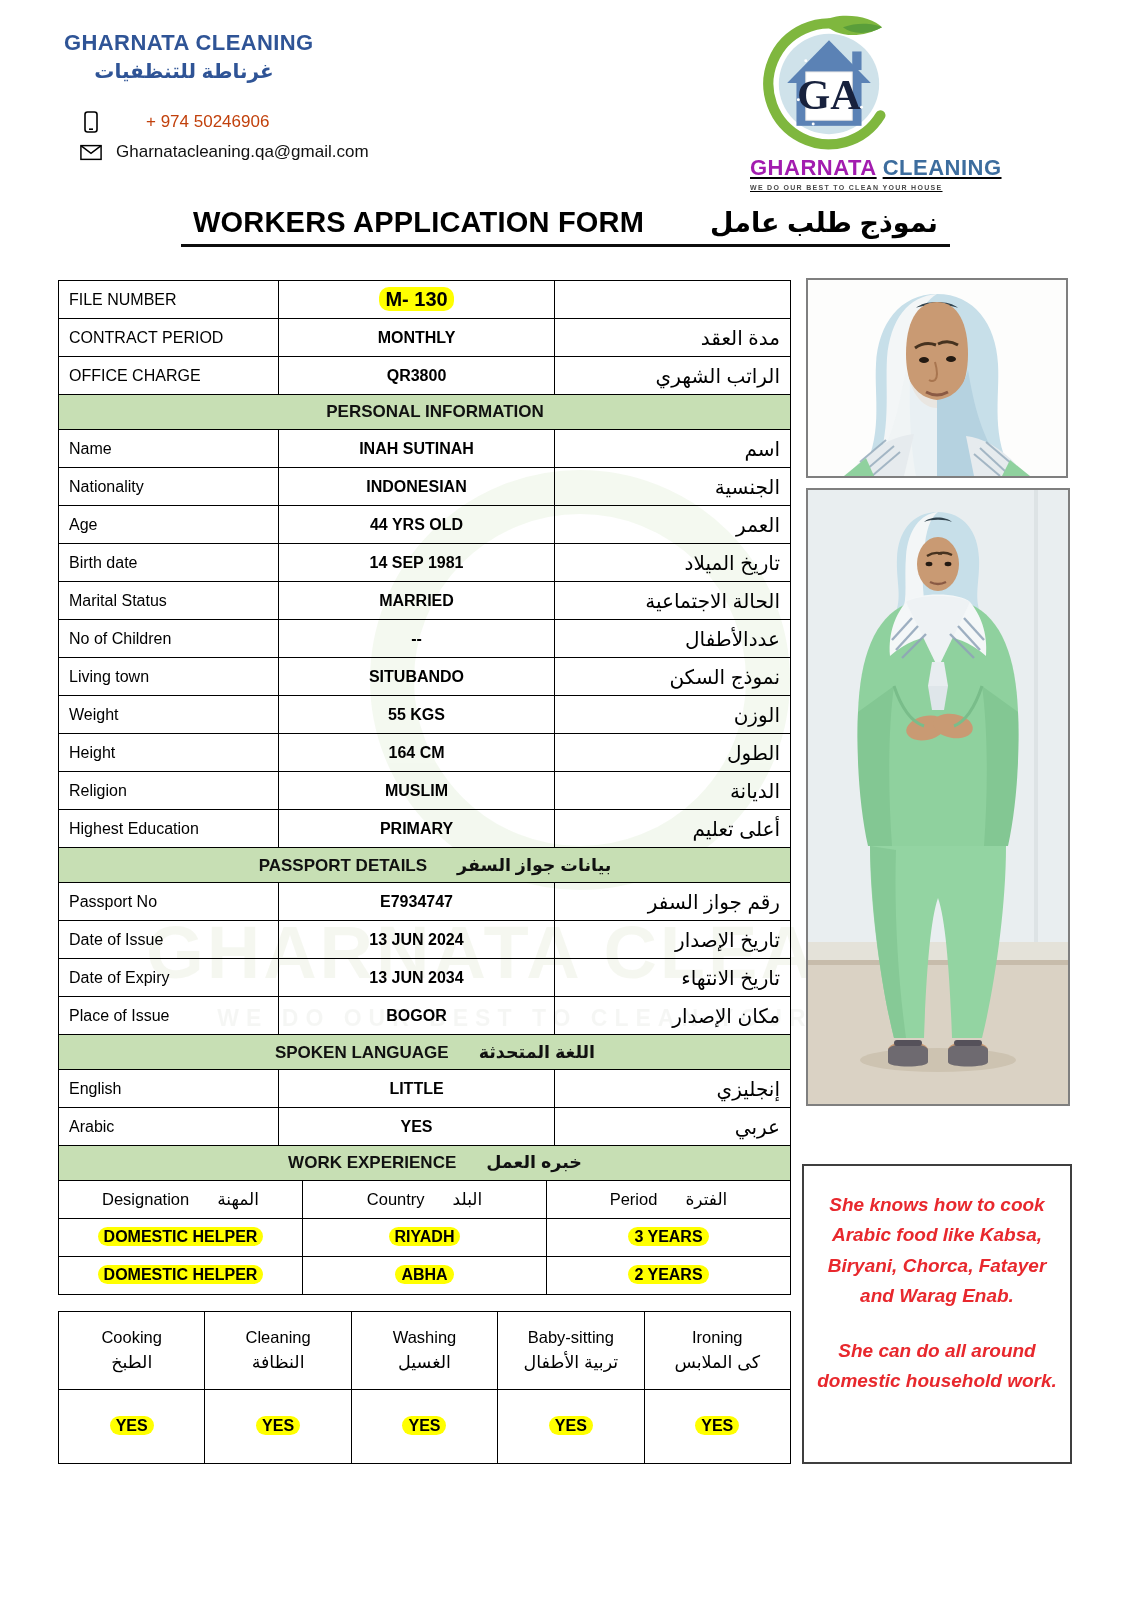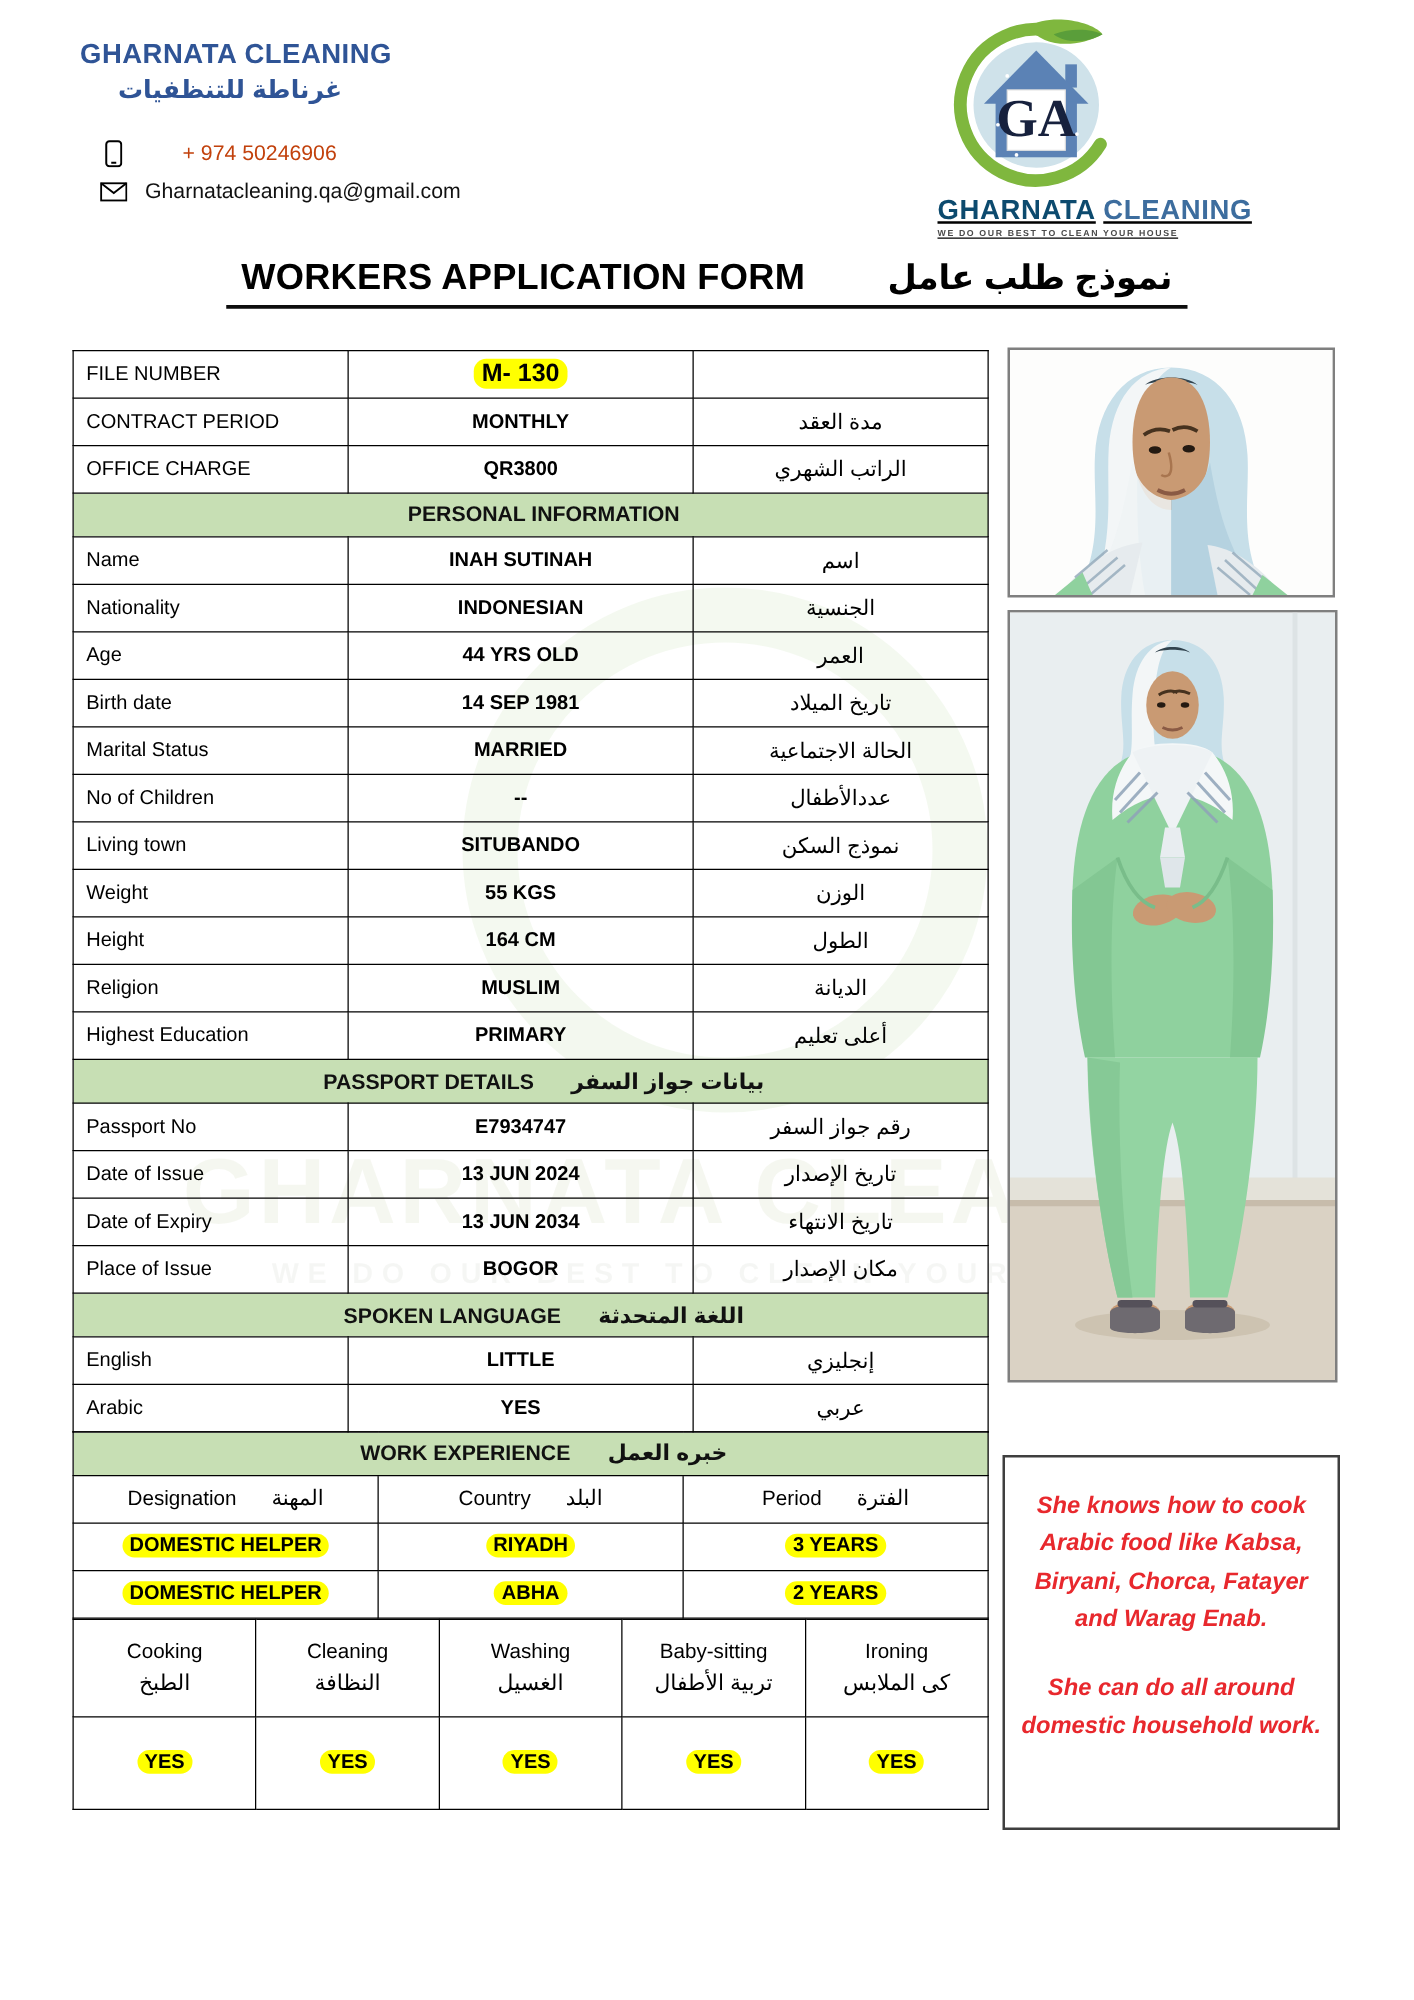--- a/index.html
+++ b/index.html
@@ -14,21 +14,21 @@
   .company-en { font-size:22px; font-weight:bold; color:#2F5496; letter-spacing:.4px; }
   .company-ar { font-size:20px; font-weight:bold; color:#2F5496; width:240px; text-align:center; margin-top:3px; }
   .contact-row { display:flex; align-items:center; gap:14px; margin-top:8px; padding-left:16px; font-size:17px; }
   .contact-row.phone { color:#c2410c; margin-top:28px;gap:44px; }
   .contact-row.email { color:#111; }
   .cicon { width:22px; height:22px; display:flex; align-items:center; justify-content:center; }
 
   .logo { position:absolute; left:750px; top:14px; width:275px; display:flex; flex-direction:column; align-items:flex-start; z-index:2;text-decoration:underline; }
   .logo-brand { font-size:22px; font-weight:bold; letter-spacing:.5px; margin-top:1px; white-space:nowrap;
                 font-stretch:condensed; }
-  .logo-brand .g { color:#0c4a6e; }
+  .logo-brand .g { color:#a21caf; }
   .logo-brand .b { color:#3d6d9e; margin-left:6px; }
   .logo-tagline { font-size:7px; color:#4a4a4a; letter-spacing:1.3px; margin-top:3px; font-weight:bold; white-space:nowrap; }
 
   
   .title-wrap { position:absolute; top:206px; left:0; width:100%; text-align:center; z-index:2; }
   .title-inner { display:inline-block; border-bottom:3px solid #0d0d0d; padding:0 12px 5px; }
   .title-en { font-size:29px; font-weight:bold; letter-spacing:.2px; }
   .title-ar { font-size:27px; font-weight:bold; margin-left:66px; }
 
   
@@ -39,34 +39,34 @@
              font-stretch:condensed; }
   .wm-tagline { font-size:23px; font-weight:bold; color:#8e9884; letter-spacing:7px; margin-top:10px; white-space:nowrap; }
 
   
   .main { position:absolute; left:58px; top:280px; width:732px; z-index:1; }
   table { border-collapse:collapse; width:732px; table-layout:fixed; background:transparent; }
   td { border:1.4px solid #000; height:38px; font-size:16px; padding:0 10px; overflow:hidden; }
   .c1 { width:220px; } .c2 { width:276px; } .c3 { width:236px; }
   td.lbl { text-align:left; }
   td.val { text-align:center; font-weight:bold; }
-  td.arc { text-align:center; font-size:17px; }
+  td.arc { text-align:right; font-size:20px; }
   tr.sec td { background:#C7DFB4; text-align:center; font-weight:bold; height:35px; font-size:17px; color:#111;padding-left:31px; }
   .sec-ar { margin-left:30px; font-size:17.5px; }
   .hl { background:#FFFF00; padding:1px 6px;border-radius:10px; }
   .file-no { font-size:20px; }
 
   .exp-table { margin-top:-1.4px; }
   .exp-table .ec { width:244px; }
   .exp-table td { text-align:center; }
   .exp-head td { font-size:16.5px; font-weight:normal; }
   .exp-head .ar { margin-left:28px; font-size:17px; }
   .exp-val td { font-weight:bold; }
 
-  .skills-table { }
+  .skills-table { margin-top:16px; }
   .skills-table .sc { width:146.4px; }
   .skills-table td { text-align:center; padding:0 4px; }
   .skills-head td { height:78px; font-size:16.5px; vertical-align:middle; }
   .skill-ar { display:block; font-size:17.5px; margin-top:5px; }
   .skills-val td { height:74px; font-weight:bold; }
 
   
   .photo-frame { position:absolute; border:2px solid #7f7f7f; background:#fff; z-index:2; }
   #photo1 { left:806px; top:278px; width:262px; height:200px; }
   #photo2 { left:806px; top:488px; width:264px; height:618px; }

